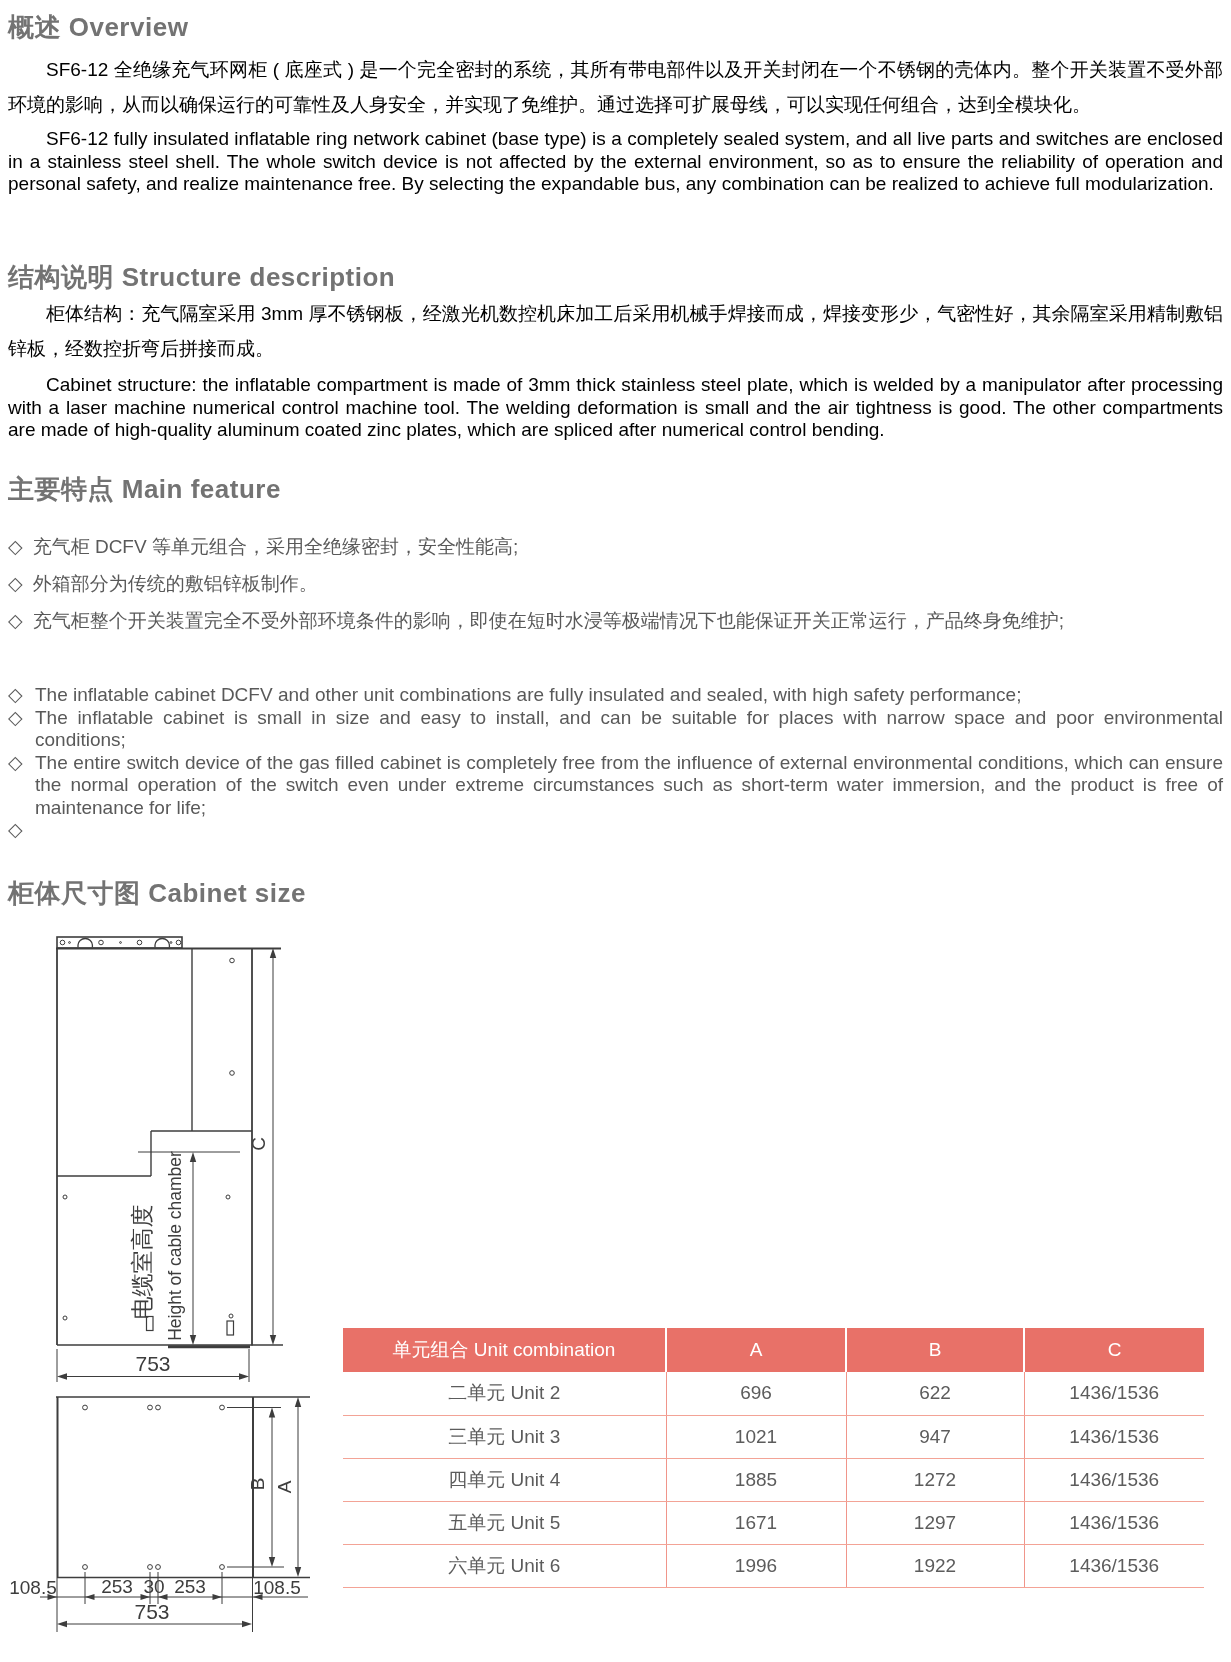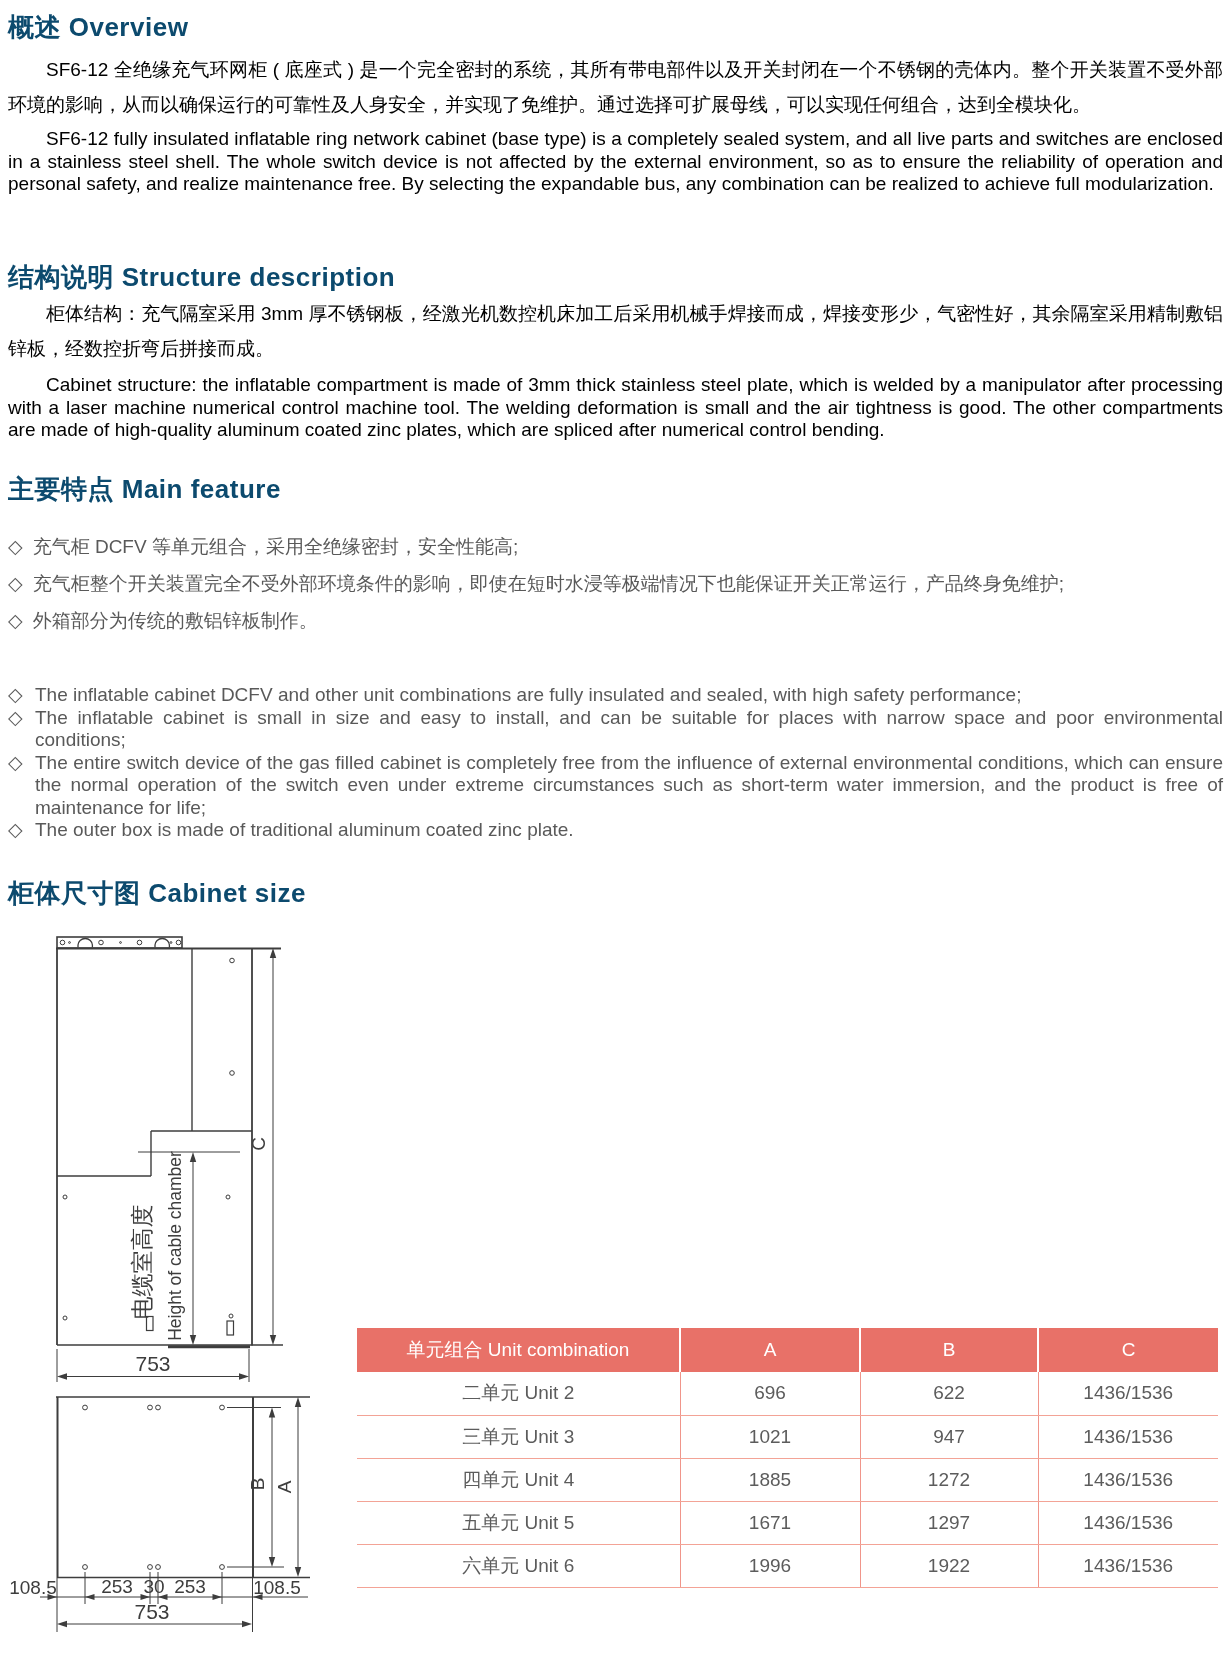--- a/index.html
+++ b/index.html
@@ -4,21 +4,21 @@
 <style>
   * { margin: 0; padding: 0; box-sizing: border-box; }
   html, body { background: #ffffff; }
   body {
     width: 1231px; height: 1662px; position: relative; overflow: hidden;
     font-family: "Liberation Sans", "DejaVu Sans", sans-serif;
     color: #595959;
   }
   .abs { position: absolute; }
   h2.sec {
-    font-size: 26px; font-weight: bold; color: #0c4a6e;
+    font-size: 26px; font-weight: bold; color: #737373;
     line-height: 30px; letter-spacing: 0.5px;
   }
   .para {
     left: 8px; width: 1215px; font-size: 19px; text-align: justify;
     text-indent: 38px; color: #000000;
   }
   .para.cn { line-height: 35px; }
   .para.en { line-height: 22.5px; }
   ul.feat { list-style: none; left: 8px; width: 1215px; }
   ul.feat.cn li { line-height: 37px; font-size: 19px; }
@@ -53,29 +53,29 @@
 <p class="para en abs" style="top:128px;">SF6-12 fully insulated inflatable ring network cabinet (base type) is a completely sealed system, and all live parts and switches are enclosed in a stainless steel shell. The whole switch device is not affected by the external environment, so as to ensure the reliability of operation and personal safety, and realize maintenance free. By selecting the expandable bus, any combination can be realized to achieve full modularization.</p>
 
 <h2 class="sec abs" style="top:262px; left:8px;">结构说明 Structure description</h2>
 <p class="para cn abs" style="top:296px;">柜体结构：充气隔室采用 3mm 厚不锈钢板，经激光机数控机床加工后采用机械手焊接而成，焊接变形少，气密性好，其余隔室采用精制敷铝锌板，经数控折弯后拼接而成。</p>
 <p class="para en abs" style="top:374px;">Cabinet structure: the inflatable compartment is made of 3mm thick stainless steel plate, which is welded by a manipulator after processing with a laser machine numerical control machine tool. The welding deformation is small and the air tightness is good. The other compartments are made of high-quality aluminum coated zinc plates, which are spliced after numerical control bending.</p>
 
 <h2 class="sec abs" style="top:474px; left:8px;">主要特点 Main feature</h2>
 
 <ul class="feat cn abs" style="top:528px;">
   <li><span class="dia">◇</span><span>充气柜 DCFV 等单元组合，采用全绝缘密封，安全性能高;</span></li>
+  <li><span class="dia">◇</span><span>外箱部分为传统的敷铝锌板制作。</span></li>
   <li><span class="dia">◇</span><span>充气柜整个开关装置完全不受外部环境条件的影响，即使在短时水浸等极端情况下也能保证开关正常运行，产品终身免维护;</span></li>
-  <li><span class="dia">◇</span><span>外箱部分为传统的敷铝锌板制作。</span></li>
 </ul>
 
 <ul class="feat en abs" style="top:684px;">
   <li><span class="dia">◇</span><span>The inflatable cabinet DCFV and other unit combinations are fully insulated and sealed, with high safety performance;</span></li>
   <li><span class="dia">◇</span><span>The inflatable cabinet is small in size and easy to install, and can be suitable for places with narrow space and poor environmental conditions;</span></li>
   <li><span class="dia">◇</span><span>The entire switch device of the gas filled cabinet is completely free from the influence of external environmental conditions, which can ensure the normal operation of the switch even under extreme circumstances such as short-term water immersion, and the product is free of maintenance for life;</span></li>
-  <li><span class="dia">◇</span><span>The outer box is made of traditional aluminum coated zinc plate.</span></li>
+  <li><span class="dia">◇</span></li>
 </ul>
 
 <h2 class="sec abs" style="top:878px; left:8px;">柜体尺寸图 Cabinet size</h2>
 
 <svg class="abs" style="left:0; top:928px;" width="340" height="712" viewBox="0 928 340 712" xmlns="http://www.w3.org/2000/svg">
   <g stroke="#3d3d3d" fill="none">
 
     <rect x="57" y="937" width="125" height="11" stroke-width="1.6"></rect>
     <circle cx="62.5" cy="942.5" r="2.3" stroke-width="1"></circle>
     <circle cx="101" cy="942.5" r="2.3" stroke-width="1"></circle>
@@ -174,21 +174,21 @@
     <text transform="translate(291 1487) rotate(-90)" text-anchor="middle" font-size="19">A</text>
     <text x="33" y="1594" text-anchor="middle" font-size="19">108.5</text>
     <text x="117" y="1593" text-anchor="middle" font-size="19">253</text>
     <text x="154" y="1593" text-anchor="middle" font-size="19">30</text>
     <text x="190" y="1593" text-anchor="middle" font-size="19">253</text>
     <text x="277" y="1594" text-anchor="middle" font-size="19">108.5</text>
     <text x="152" y="1619" text-anchor="middle" font-size="21">753</text>
   </g>
 </svg>
 
-<table class="size abs" style="left:357px; top:1328px;">
+<table class="size abs" style="left:343px; top:1328px;">
   <colgroup>
       <col style="width:323px">
       <col style="width:180px">
       <col style="width:178px">
       <col style="width:180px">
     </colgroup>
   <thead>
     <tr>
       <th>单元组合 Unit combination</th>
       <th>A</th>

